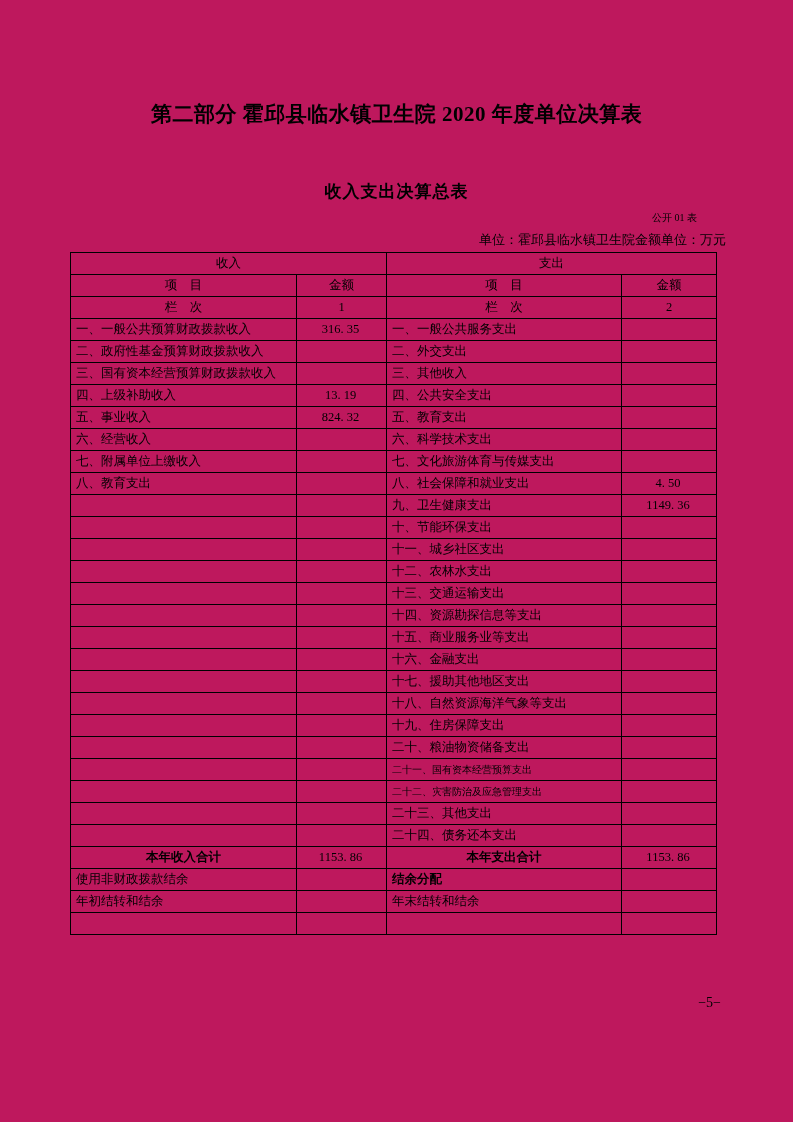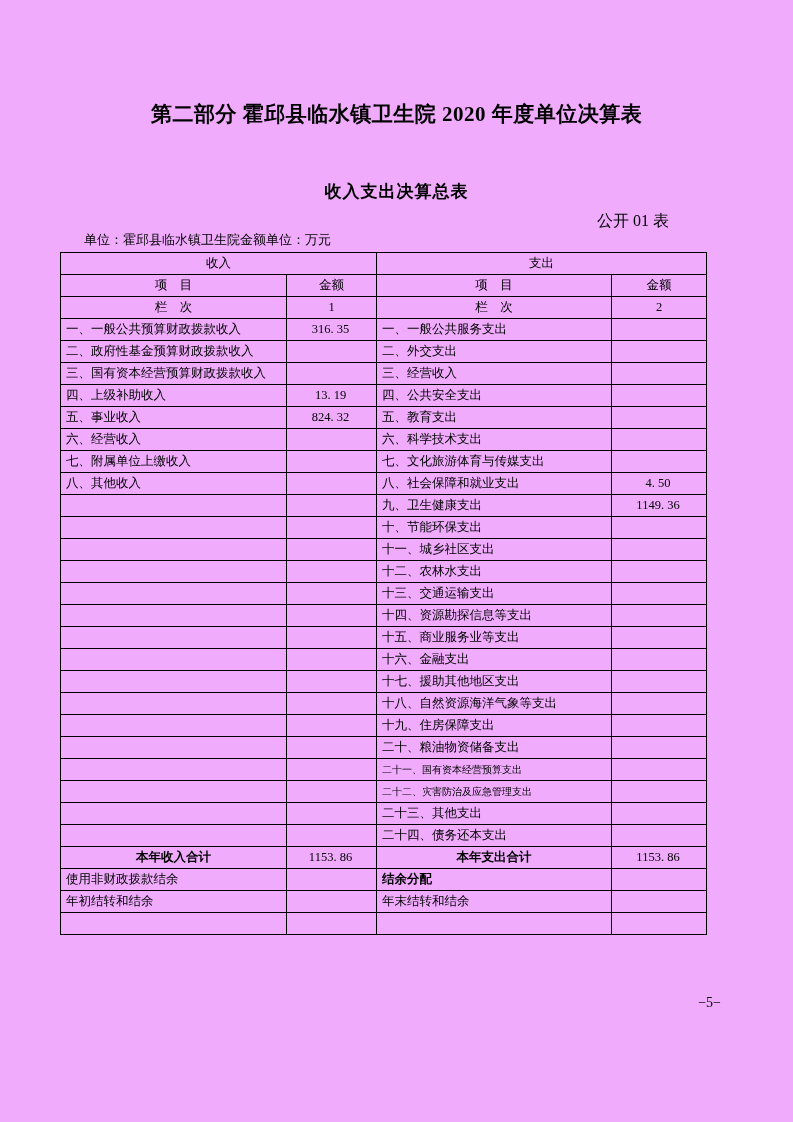--- a/index.html
+++ b/index.html
@@ -1,21 +1,21 @@
 <!DOCTYPE html>
 <html><head>
 <meta charset="utf-8">
 <style>
   * { box-sizing: border-box; }
   html, body { margin: 0; padding: 0; background: #ffffff; }
   .page {
     position: relative;
     width: 793px;
     height: 1122px;
-    background: #f0abfc;
+    background: #be185d;
     font-family: "Liberation Serif", "DejaVu Serif", serif;
     color: #000000;
     overflow: hidden;
   }
   .doc-title {
     position: absolute;
     top: 100px; left: 0; width: 100%;
     text-align: center;
     font-size: 21px;
     font-weight: bold;
@@ -24,33 +24,33 @@
   .sub-title {
     position: absolute;
     top: 180px; left: 0; width: 100%;
     text-align: center;
     font-size: 17px;
     font-weight: bold;
     letter-spacing: 1px;
   }
   .table-code {
     position: absolute;
-    top: 211px; right: 124px;
-    font-size: 16px;
+    top: 211px; right: 96px;
+    font-size: 10px;
   }
   .meta {
     position: absolute;
-    top: 231px; left: 84px; width: 634px;
+    top: 231px; left: 92px; width: 634px;
     display: flex;
-    justify-content: flex-start;
+    justify-content: flex-end;
     font-size: 13px;
   }
   table.main {
     position: absolute;
-    top: 252px; left: 60px;
+    top: 252px; left: 70px;
     width: 646px;
     border-collapse: collapse;
     table-layout: fixed;
     font-size: 12.5px;
   }
   table.main td {
     border: 1px solid #000;
     height: 22px;
     padding: 0 5px;
     white-space: nowrap;
@@ -116,21 +116,21 @@
         </tr>
         <tr>
           <td class="c-label">二、政府性基金预算财政拨款收入</td>
           <td class="c-amount"></td>
           <td class="c-label">二、外交支出</td>
           <td class="c-amount"></td>
         </tr>
         <tr>
           <td class="c-label">三、国有资本经营预算财政拨款收入</td>
           <td class="c-amount"></td>
-          <td class="c-label">三、经营收入</td>
+          <td class="c-label">三、其他收入</td>
           <td class="c-amount"></td>
         </tr>
         <tr>
           <td class="c-label">四、上级补助收入</td>
           <td class="c-amount">13. 19</td>
           <td class="c-label">四、公共安全支出</td>
           <td class="c-amount"></td>
         </tr>
         <tr>
           <td class="c-label">五、事业收入</td>
@@ -144,21 +144,21 @@
           <td class="c-label">六、科学技术支出</td>
           <td class="c-amount"></td>
         </tr>
         <tr>
           <td class="c-label">七、附属单位上缴收入</td>
           <td class="c-amount"></td>
           <td class="c-label">七、文化旅游体育与传媒支出</td>
           <td class="c-amount"></td>
         </tr>
         <tr>
-          <td class="c-label">八、其他收入</td>
+          <td class="c-label">八、教育支出</td>
           <td class="c-amount"></td>
           <td class="c-label">八、社会保障和就业支出</td>
           <td class="c-amount">4. 50</td>
         </tr>
         <tr>
           <td class="c-label"></td>
           <td class="c-amount"></td>
           <td class="c-label">九、卫生健康支出</td>
           <td class="c-amount">1149. 36</td>
         </tr>

